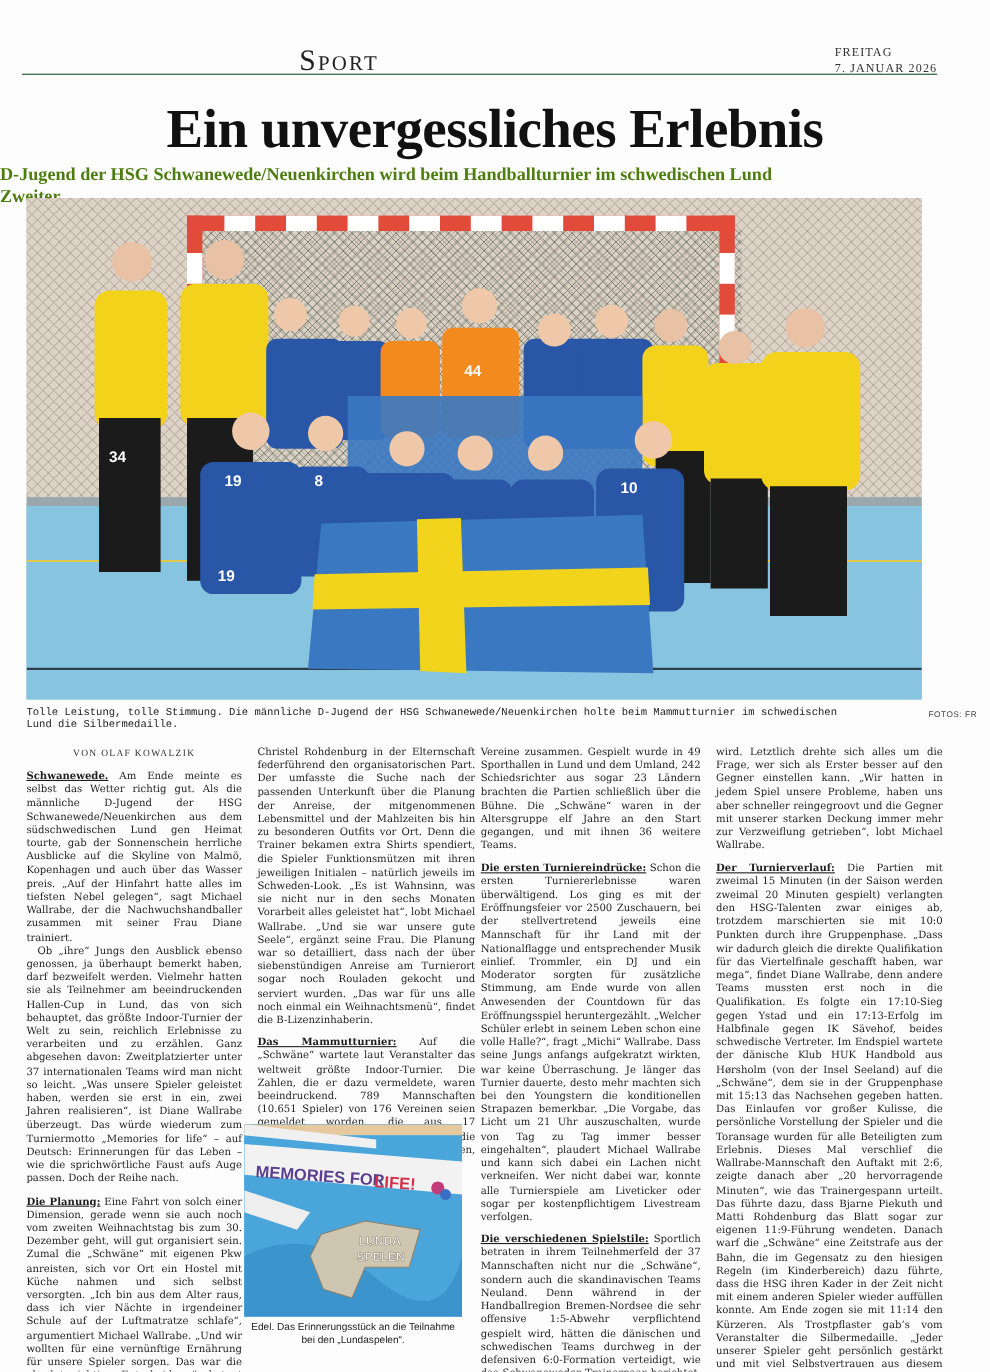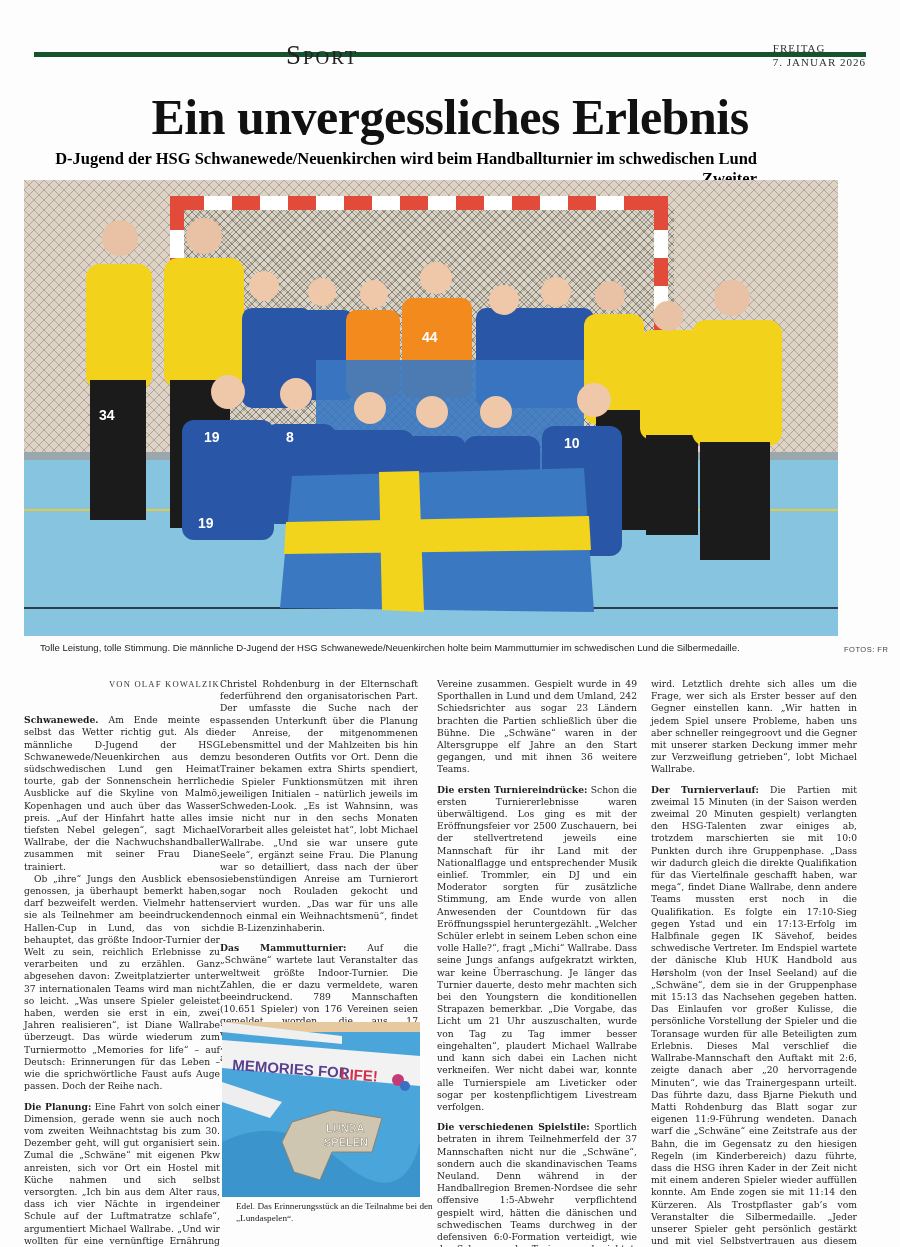--- a/index.html
+++ b/index.html
@@ -1,44 +1,44 @@
 <!DOCTYPE html>
 <html><head>
 <meta charset="utf-8">
 <style>
   * { box-sizing: border-box; margin: 0; padding: 0; }
   html, body { width: 900px; height: 1247px; background: #fdfdfd; overflow: hidden; }
   body { position: relative; font-family: "DejaVu Serif", serif; color: #1a1a1a; }
 
-  .masthead { position: absolute; left: 34px; top: 0; width: 832px; height: 57px; border-bottom: 5px solid #14532d; }
+  .masthead { position: absolute; left: 20px; top: 0; width: 832px; height: 68px; border-bottom: 1px solid #14532d; }
   .section-name { position: absolute; left: 252px; top: 40px; font-family: "Liberation Serif", serif; font-size: 27px; letter-spacing: 2px; color: #222; font-variant: small-caps; }
   .date-block { position: absolute; right: 0; top: 41px; font-family: "Liberation Serif", serif; font-size: 11px; letter-spacing: 1px; line-height: 14px; color: #333; }
 
   .headline { position: absolute; left: 0; width: 900px; top: 88px; text-align: center; font-family: "Liberation Serif", serif; font-size: 50px; font-weight: bold; color: #111; letter-spacing: -0.5px; }
-  .subline { position: absolute; left: 0; width: 757px; top: 149px; text-align: right; font-family: "Liberation Serif", serif; font-size: 16.5px; font-weight: bold; color: #000000; }
+  .subline { position: absolute; left: 0; width: 757px; top: 149px; text-align: left; font-family: "Liberation Serif", serif; font-size: 16.5px; font-weight: bold; color: #4d7c0f; }
 
   .photo { position: absolute; left: 24px; top: 180px; width: 814px; height: 456px; overflow: hidden; background: linear-gradient(#d9cfc3 0%, #e1d8cc 60%, #8fc7e0 61%, #82c1de 100%); }
   .photo svg { width: 100%; height: 100%; display: block; }
-  .caption { position: absolute; left: 40px; top: 642px; width: 760px; font-family: Liberation Sans, sans-serif; font-size: 9.6px; color: #222; }
+  .caption { position: absolute; left: 24px; top: 642px; width: 760px; font-family: Liberation Mono, monospace; font-size: 9.6px; color: #222; }
   .credit { position: absolute; left: 844px; top: 645px; font-family: "Liberation Sans", sans-serif; font-size: 7.5px; letter-spacing: 0.5px; color: #444; }
 
   .col { position: absolute; top: 678px; font-family: "DejaVu Serif", serif; font-size: 9.2px; line-height: 12.2px; color: #1e1e1e; text-align: justify; hyphens: manual; }
   .col p { margin-bottom: 0; }
   .col p.gap { margin-top: 8px; }
   .col p.indent { text-indent: 10px; }
-  .col b { font-weight: bold; }
+  .col b { font-weight: bold; text-decoration: underline; }
   .c1 { left: 24px; width: 196px; }
-  .c2 { left: 220px; width: 198px; }
+  .c2 { left: 234px; width: 198px; }
   .c3 { left: 437px; width: 200px; }
   .c4 { left: 651px; width: 206px; }
-  .byline { text-align: right; font-size: 8.6px; letter-spacing: 1.2px; margin-bottom: 24px; color: #333; font-family: "Liberation Serif", serif; }
+  .byline { text-align: center; font-size: 8.6px; letter-spacing: 1.2px; margin-bottom: 10px; color: #333; font-family: "Liberation Serif", serif; }
 
   .medal-photo { position: absolute; left: 222px; top: 1022px; width: 198px; height: 175px; overflow: hidden; background: #4ea7dc; }
   .medal-photo svg { width: 100%; height: 100%; display: block; }
-  .medal-caption { position: absolute; left: 236px; top: 1201px; width: 198px; font-family: Liberation Serif, serif; font-size: 9.2px; line-height: 11.5px; color: #222; }
+  .medal-caption { position: absolute; left: 222px; top: 1201px; width: 198px; font-family: Liberation Sans, sans-serif; font-size: 9.2px; line-height: 11.5px; color: #222; text-align: center; }
 </style>
 </head>
 <body>
 
 <header class="masthead">
   <div class="section-name">Sport</div>
   <div class="date-block">
     <div>FREITAG</div>
     <div>7. JANUAR 2026</div>
   </div>

